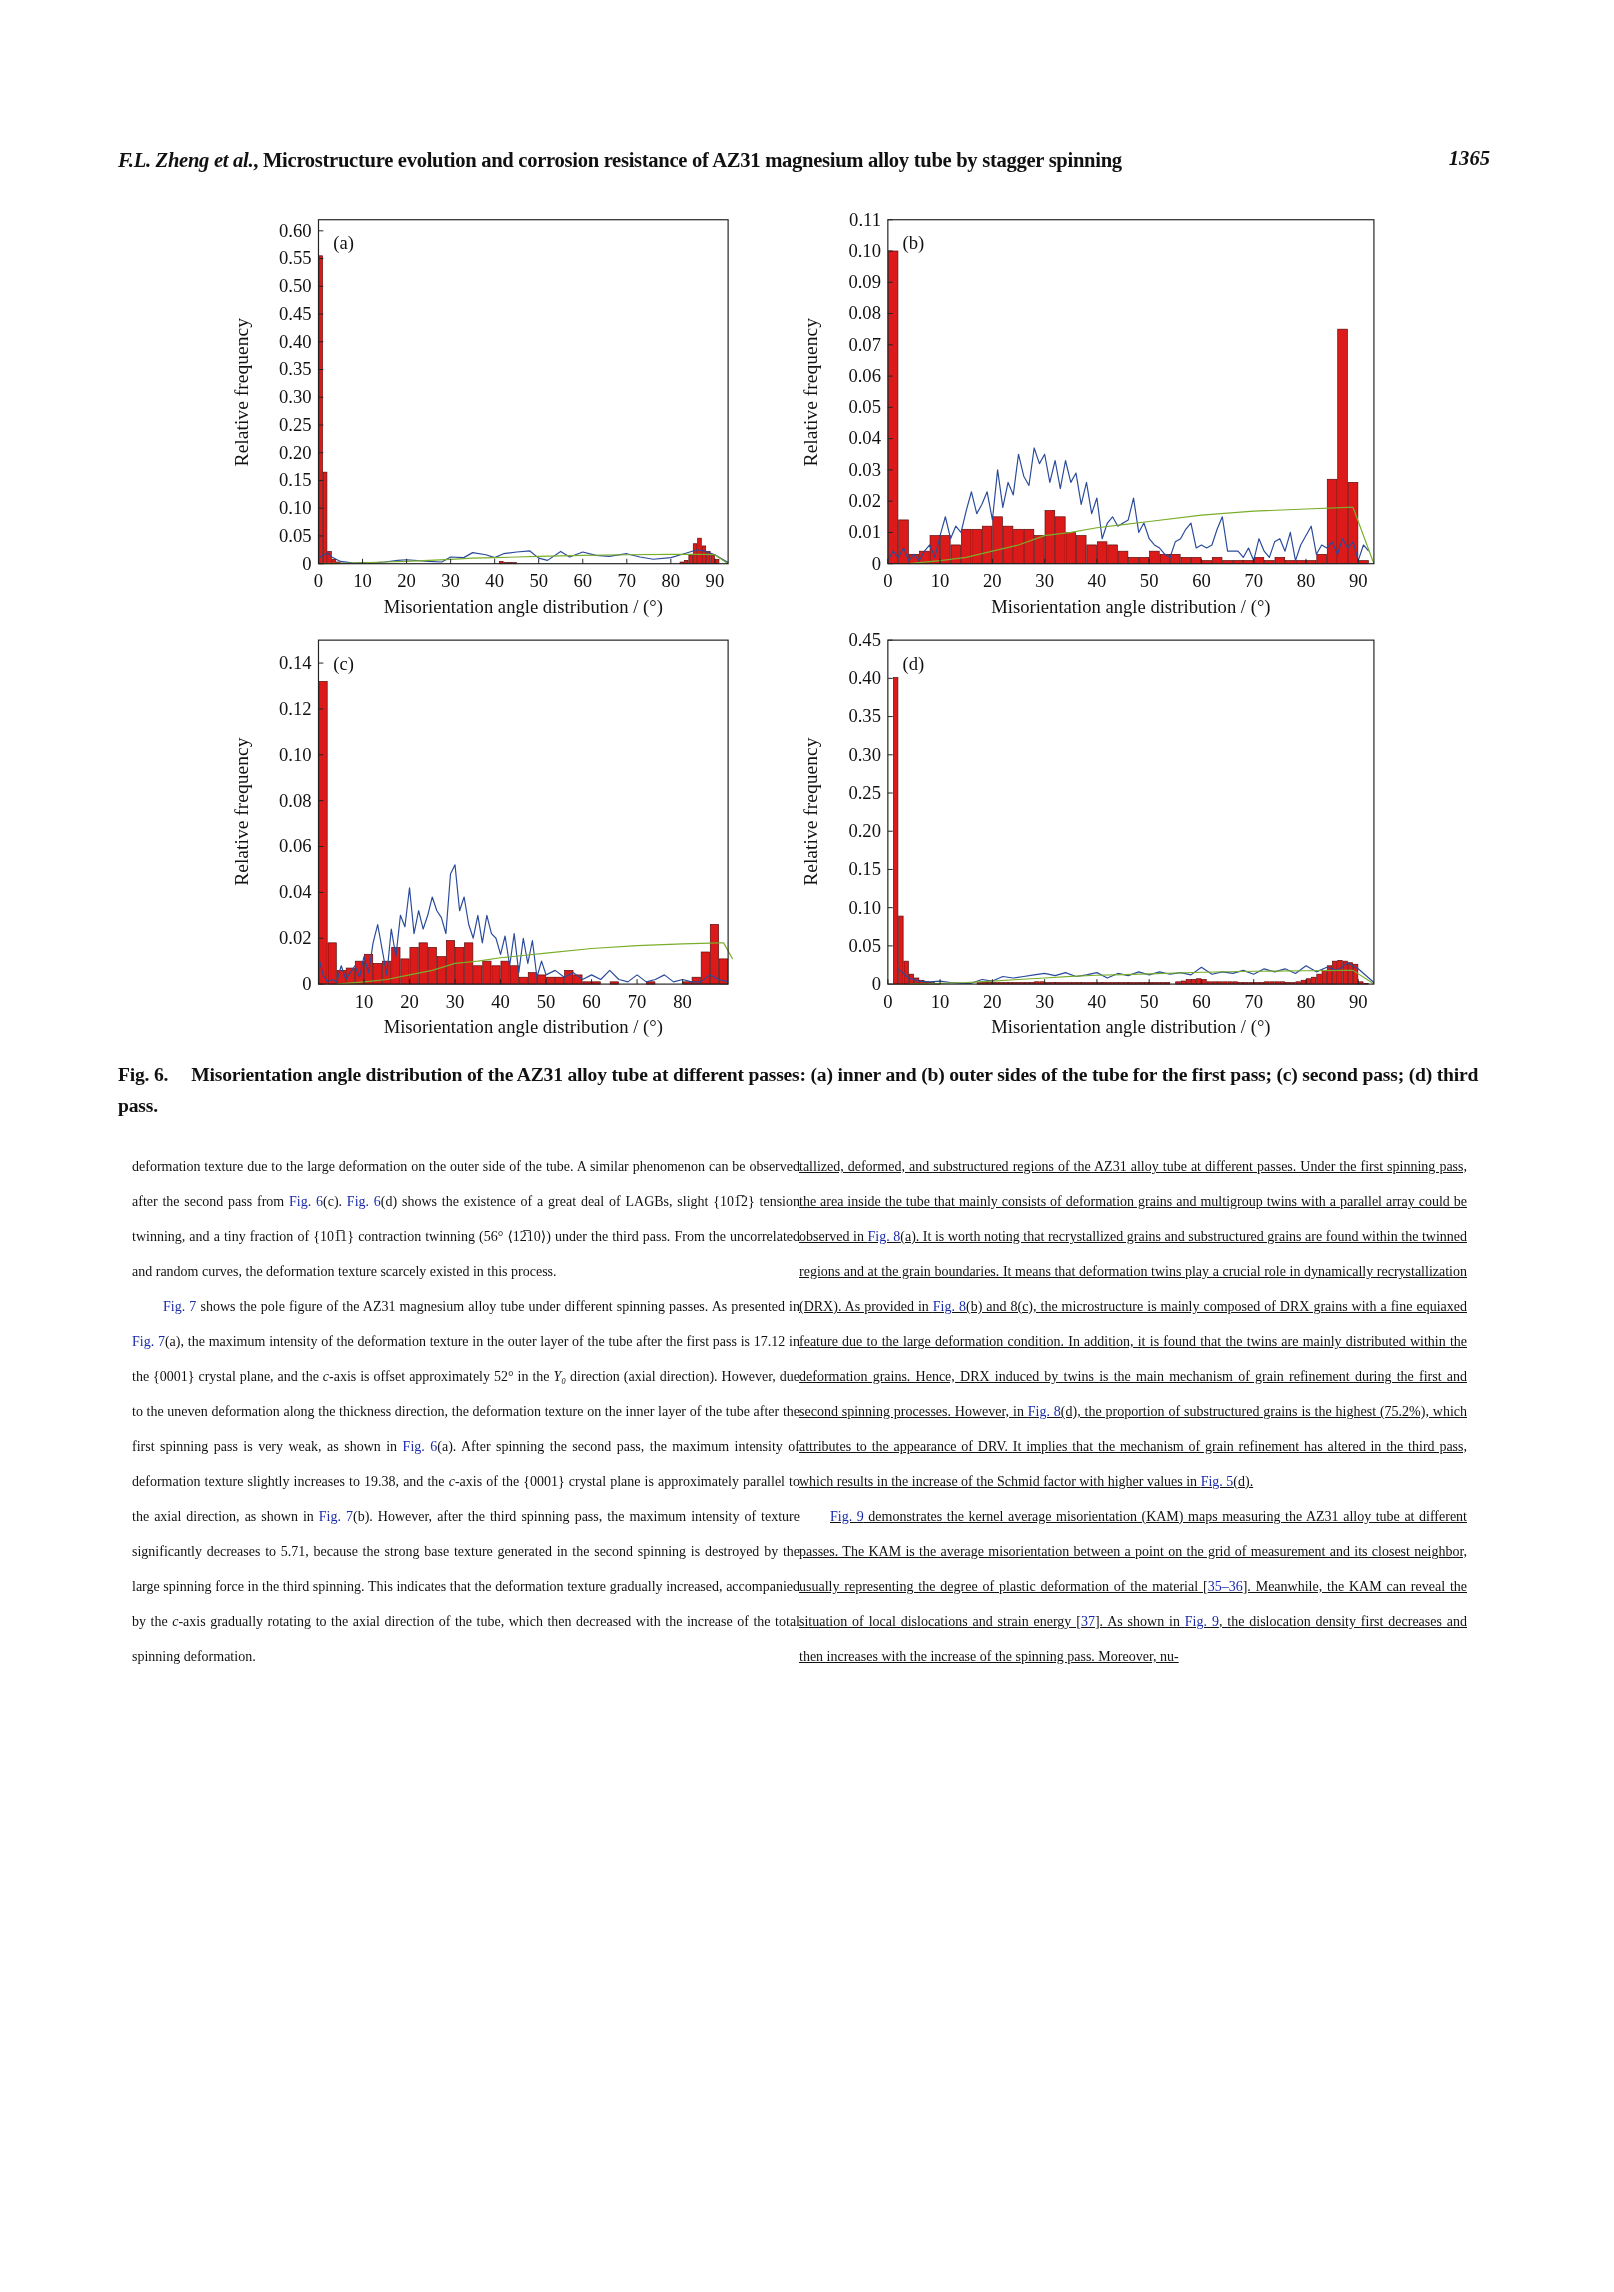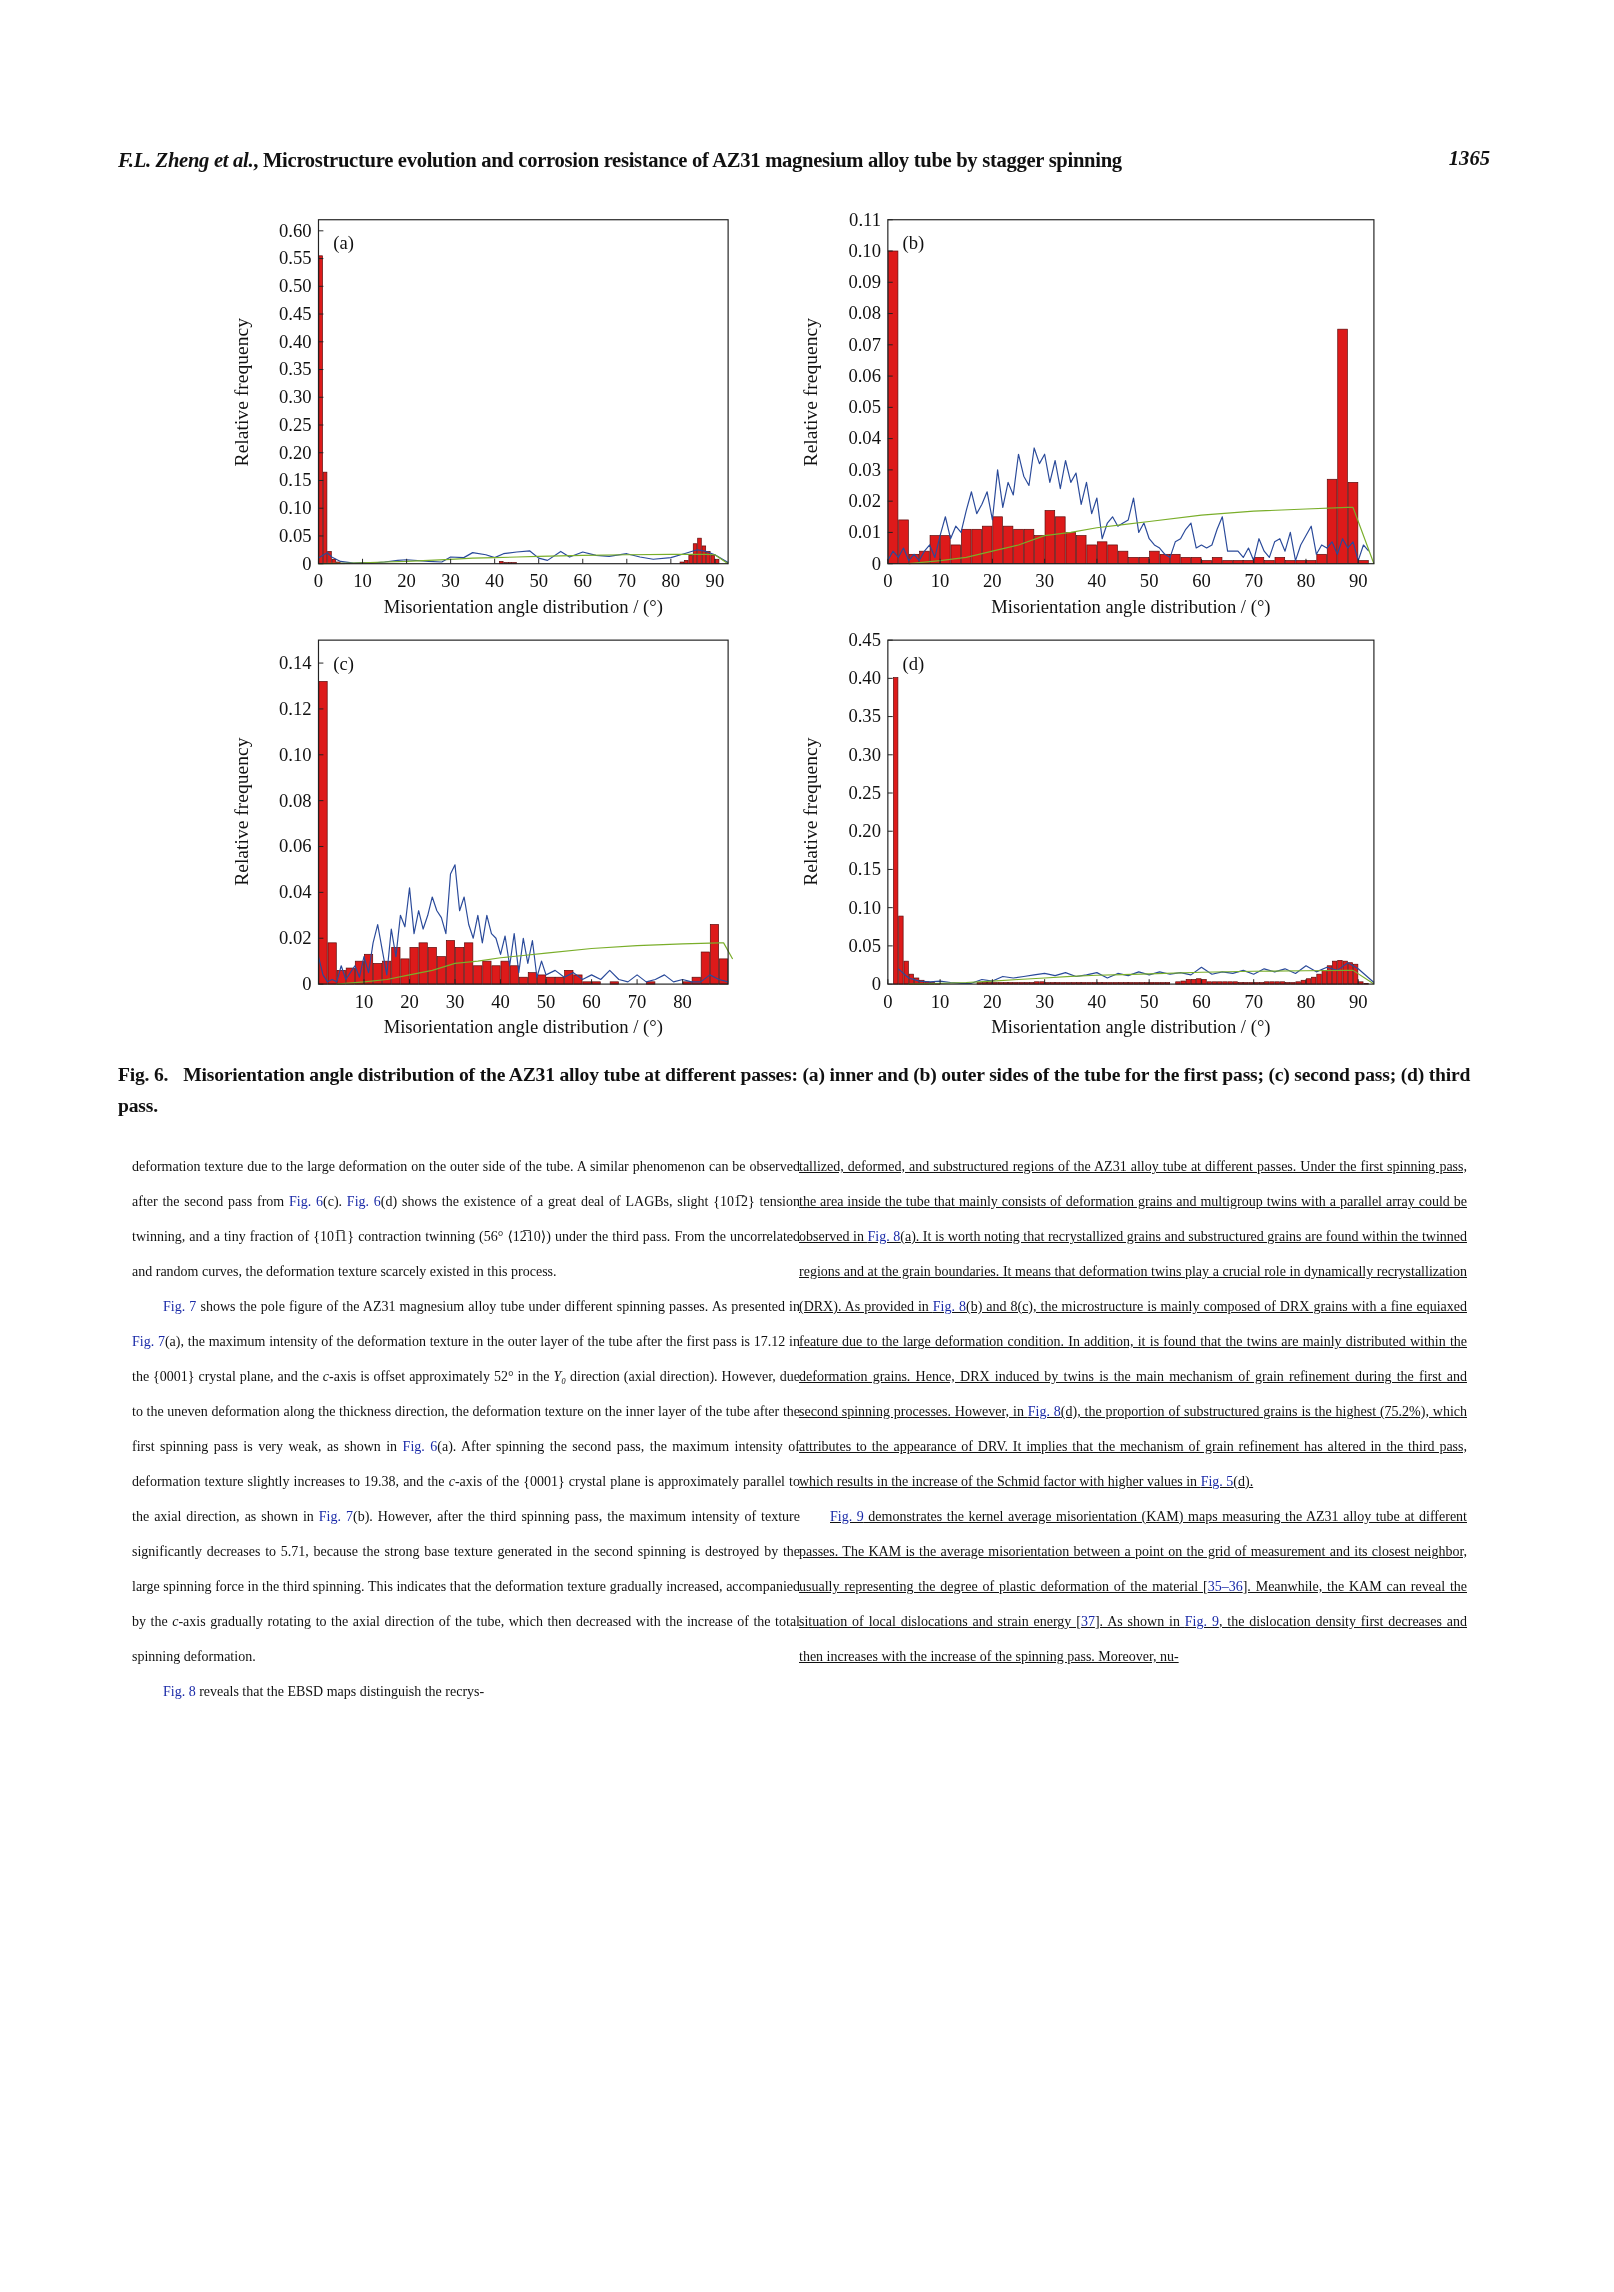--- a/index.html
+++ b/index.html
@@ -4,21 +4,21 @@
 <style>
   html, body { margin: 0; padding: 0; background: #ffffff; }
   body { width: 1614px; height: 2293px; position: relative; font-family: "Liberation Serif", "DejaVu Serif", serif; color: #111; }
   .running-head { position: absolute; top: 147px; left: 118px; width: 1372px; height: 29px; font-size: 20.6px; }
   .rh-left { position: absolute; left: 0; top: 2px; font-weight: bold; letter-spacing: -0.3px; }
   .rh-left i { font-style: italic; }
   .rh-page { position: absolute; right: 0; top: 0; font-style: italic; font-weight: bold; }
   .figure { position: absolute; left: 0; top: 0; width: 1614px; height: 1049px; }
   .fig-svg { position: absolute; left: 0; top: 0; }
   .caption { position: absolute; top: 1059px; left: 118px; width: 1372px; font-size: 19.6px; font-weight: bold; line-height: 31px; letter-spacing: -0.2px; }
-  .caption .lab { margin-right: 15px; text-align: right; }
+  .caption .lab { margin-right: 23px; text-align: right; }
   .col { position: absolute; top: 1149px; width: 668px; font-size: 14px; line-height: 35px; text-align: justify; }
   .col-left { left: 132px; }
   .col-right { left: 799px; text-decoration: underline; }
   .col p { margin: 0; }
   .col p.ind { text-indent: 31px; }
   .lnk { color: #1a2aa8; }
   .it { font-style: italic; }
   svg text { font-family: "Liberation Serif", "DejaVu Serif", serif; }
 </style>
 </head>
@@ -414,19 +414,18 @@
     </svg>
 </div>
 
 <div class="caption">
   <span class="lab">Fig. 6.</span><span>Misorientation angle distribution of the AZ31 alloy tube at different passes: (a) inner and (b) outer sides of the tube for the first pass; (c) second pass; (d) third pass.</span>
 </div>
 
 <div class="col col-left" id="col-left">
     <p><span>deformation texture due to the large deformation on the outer side of the tube. A similar phenomenon can be observed after the second pass from </span><a class="lnk">Fig. 6</a><span>(c). </span><a class="lnk">Fig. 6</a><span>(d) shows the existence of a great deal of LAGBs, slight {101̅2} tension twinning, and a tiny fraction of {101̅1} contraction twinning (56° ⟨12̅10⟩) under the third pass. From the uncorrelated and random curves, the deformation texture scarcely existed in this process.</span></p>
     <p class="ind"><a class="lnk">Fig. 7</a><span> shows the pole figure of the AZ31 magnesium alloy tube under different spinning passes. As presented in </span><a class="lnk">Fig. 7</a><span>(a), the maximum intensity of the deformation texture in the outer layer of the tube after the first pass is 17.12 in the {0001} crystal plane, and the </span><span class="it">c</span><span>-axis is offset approximately 52° in the </span><span class="it">Y₀</span><span> direction (axial direction). However, due to the uneven deformation along the thickness direction, the deformation texture on the inner layer of the tube after the first spinning pass is very weak, as shown in </span><a class="lnk">Fig. 6</a><span>(a). After spinning the second pass, the maximum intensity of deformation texture slightly increases to 19.38, and the </span><span class="it">c</span><span>-axis of the {0001} crystal plane is approximately parallel to the axial direction, as shown in </span><a class="lnk">Fig. 7</a><span>(b). However, after the third spinning pass, the maximum intensity of texture significantly decreases to 5.71, because the strong base texture generated in the second spinning is destroyed by the large spinning force in the third spinning. This indicates that the deformation texture gradually increased, accompanied by the </span><span class="it">c</span><span>-axis gradually rotating to the axial direction of the tube, which then decreased with the increase of the total spinning deformation.</span></p>
-    <p class="ind"><a class="lnk">Fig. 8</a><span> reveals that the EBSD maps distinguish the recrys-</span></p>
   </div>
 <div class="col col-right" id="col-right">
     <p><span>tallized, deformed, and substructured regions of the AZ31 alloy tube at different passes. Under the first spinning pass, the area inside the tube that mainly consists of deformation grains and multigroup twins with a parallel array could be observed in </span><a class="lnk">Fig. 8</a><span>(a). It is worth noting that recrystallized grains and substructured grains are found within the twinned regions and at the grain boundaries. It means that deformation twins play a crucial role in dynamically recrystallization (DRX). As provided in </span><a class="lnk">Fig. 8</a><span>(b) and 8(c), the microstructure is mainly composed of DRX grains with a fine equiaxed feature due to the large deformation condition. In addition, it is found that the twins are mainly distributed within the deformation grains. Hence, DRX induced by twins is the main mechanism of grain refinement during the first and second spinning processes. However, in </span><a class="lnk">Fig. 8</a><span>(d), the proportion of substructured grains is the highest (75.2%), which attributes to the appearance of DRV. It implies that the mechanism of grain refinement has altered in the third pass, which results in the increase of the Schmid factor with higher values in </span><a class="lnk">Fig. 5</a><span>(d).</span></p>
     <p class="ind"><a class="lnk">Fig. 9</a><span> demonstrates the kernel average misorientation (KAM) maps measuring the AZ31 alloy tube at different passes. The KAM is the average misorientation between a point on the grid of measurement and its closest neighbor, usually representing the degree of plastic deformation of the material [</span><a class="lnk">35–36</a><span>]. Meanwhile, the KAM can reveal the situation of local dislocations and strain energy [</span><a class="lnk">37</a><span>]. As shown in </span><a class="lnk">Fig. 9</a><span>, the dislocation density first decreases and then increases with the increase of the spinning pass. Moreover, nu-</span></p>
   </div>
 
 
 </body></html>

